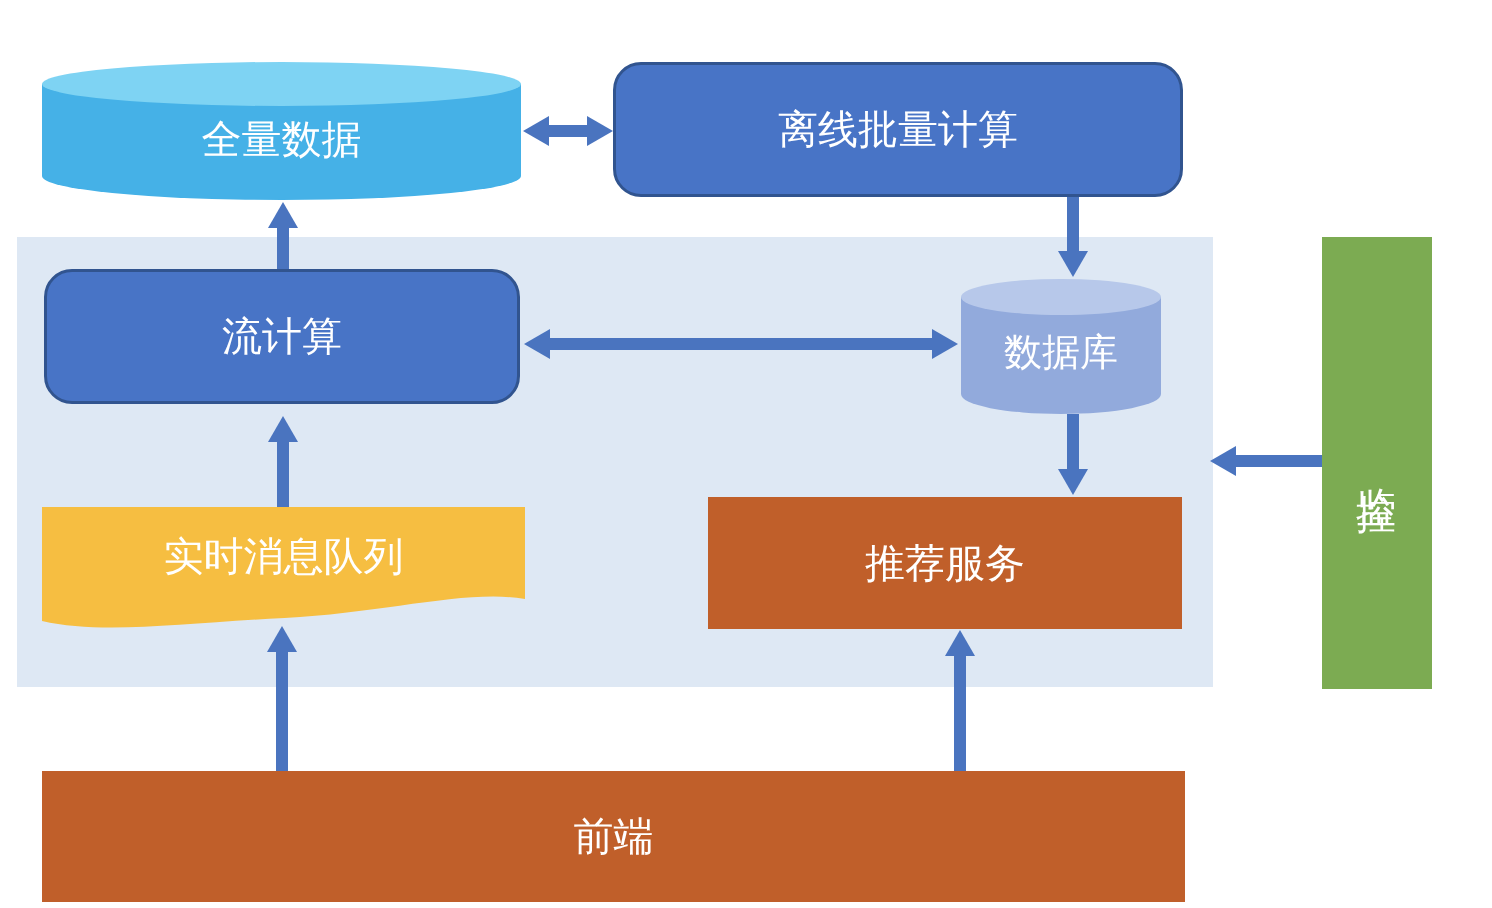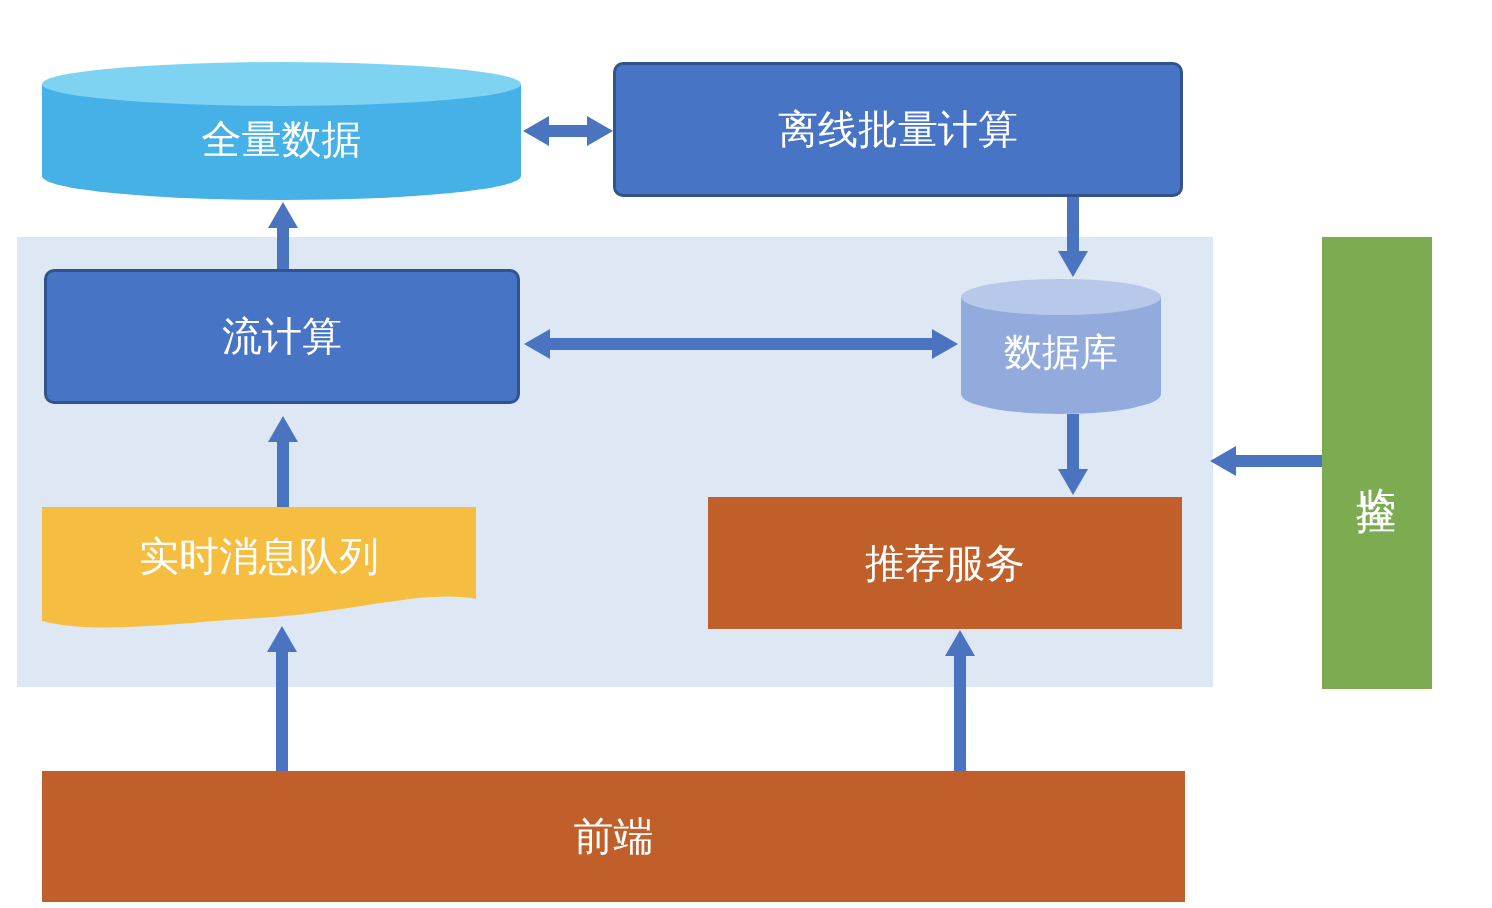--- a/index.html
+++ b/index.html
@@ -6,40 +6,40 @@
   .stage {
     position:relative; width:1492px; height:908px; background:#ffffff;
     font-family:"Liberation Sans","DejaVu Sans",sans-serif; overflow:hidden;margin-top:24px;
   }
   .panel { position:absolute; left:17px; top:213px; width:1196px; height:450px; background:#DEE8F4; }
 
   .node { position:absolute; display:flex; align-items:center; justify-content:center; }
   .node-label { color:#ffffff; font-size:40px; white-space:nowrap; }
 
   
-  .rounded { background:#4874C6; border:3px solid #31548F; border-radius:10px; box-sizing:border-box; }
+  .rounded { background:#4874C6; border:3px solid #31548F; border-radius:28px; box-sizing:border-box; }
   #offline-batch { left:613px; top:38px; width:570px; height:135px; }
   #stream-compute { left:44px; top:245px; width:476px; height:135px; }
 
   
   #full-data { left:42px; top:38px; width:479px; height:138px; }
   #full-data .cyl-body { position:absolute; left:0; right:0; top:22px; bottom:0; background:#45B1E7;
     border-radius:0 0 50% 50% / 0 0 24px 24px; }
   #full-data .cyl-top { position:absolute; left:0; right:0; top:0; height:44px; background:#7ED3F3; border-radius:50%; }
   #full-data .node-label { position:relative; top:8px; }
 
   
   #database { left:961px; top:255px; width:200px; height:135px; }
   #database .cyl-body { position:absolute; left:0; right:0; top:18px; bottom:0; background:#92AADC;
     border-radius:0 0 50% 50% / 0 0 20px 20px; }
   #database .cyl-top { position:absolute; left:0; right:0; top:0; height:36px; background:#B7C8EA; border-radius:50%; }
   #database .node-label { position:relative; top:6px; font-size:38px; }
 
   
-  #realtime-queue { left:42px; top:483px; width:434px; height:122px; }
+  #realtime-queue { left:42px; top:483px; width:483px; height:122px; }
   #realtime-queue svg { position:absolute; left:0; top:0; width:100%; height:100%; }
   #realtime-queue .node-label { position:relative; top:-12px; }
 
   
   .orange { background:#C05F2A; }
   #recommend-service { left:708px; top:473px; width:474px; height:132px; }
   #frontend { left:42px; top:747px; width:1143px; height:131px; }
 
   
   #monitoring { left:1322px; top:213px; width:110px; height:452px; background:#7CAB52; }

